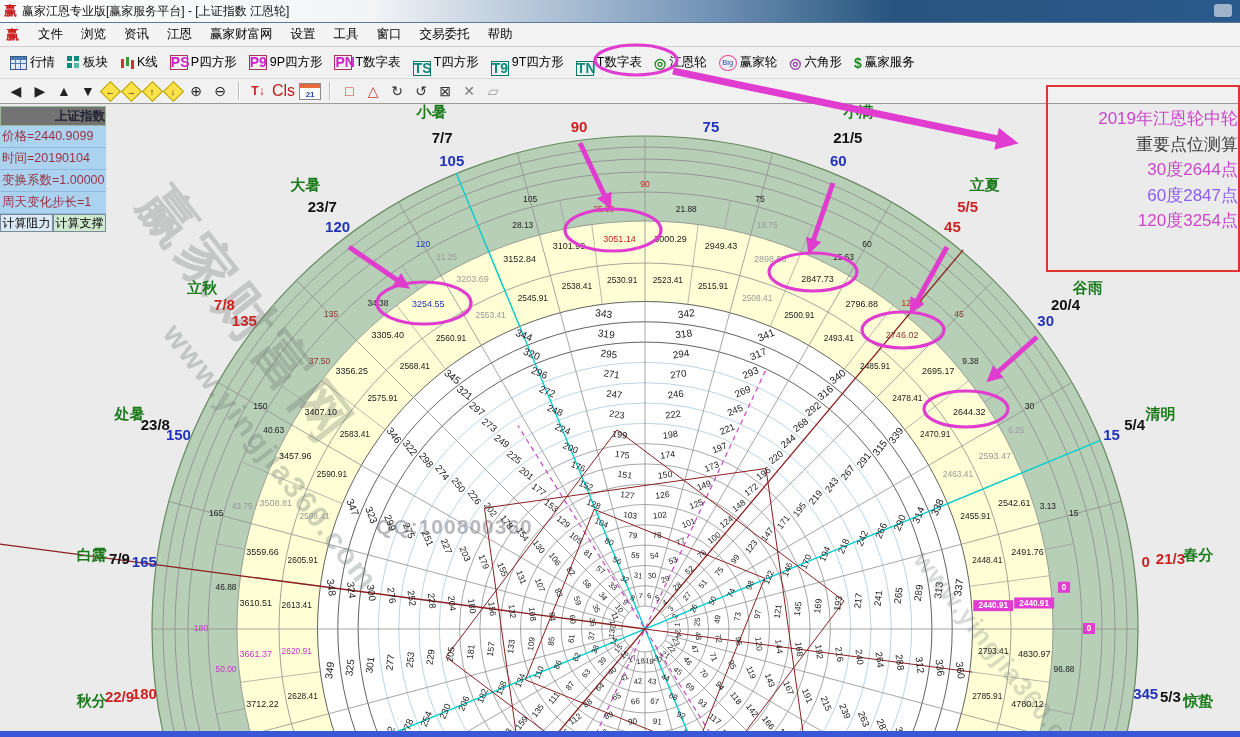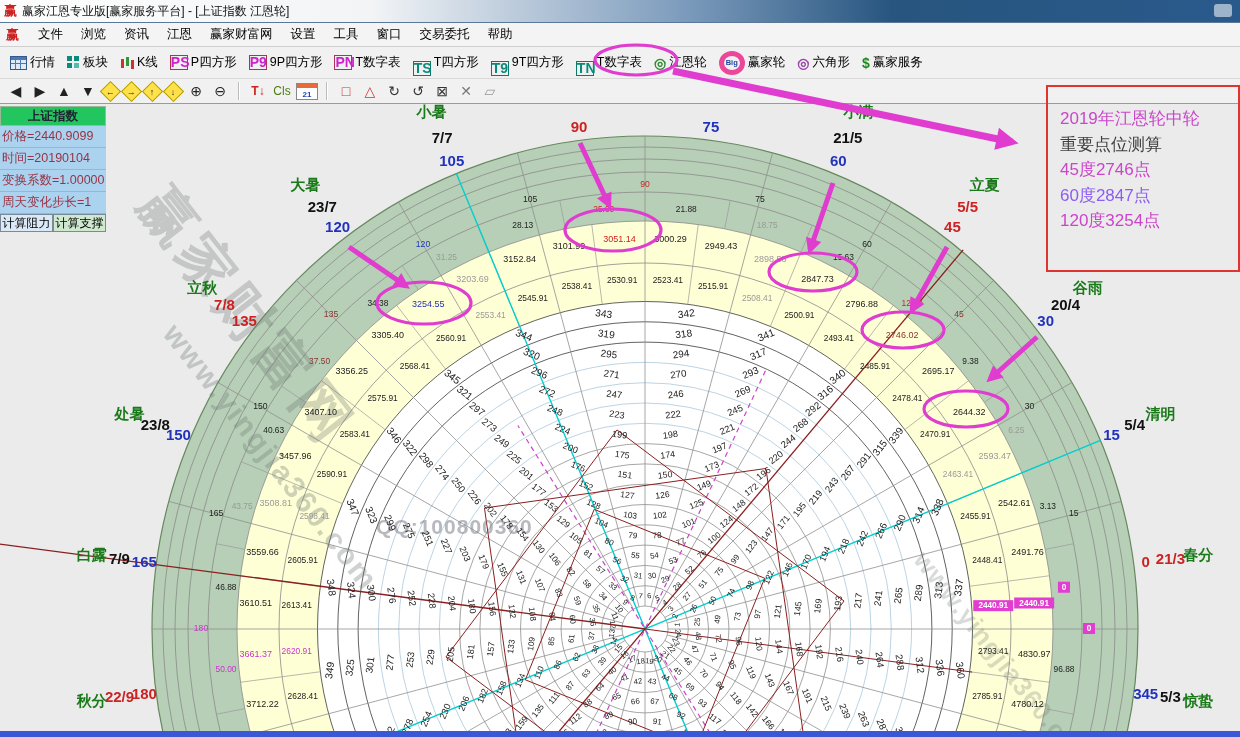--- a/index.html
+++ b/index.html
@@ -32,57 +32,57 @@
     background-image:linear-gradient(90deg,transparent 4px,#4a7ab5 4px 5px,transparent 5px 9px,#4a7ab5 9px 10px,transparent 10px),
       linear-gradient(#4a7ab5 0 3px,transparent 3px 6px,#4a7ab5 6px 7px,transparent 7px);}
   .icon-blocks{display:inline-block;position:relative;width:13px;height:13px;}
   .icon-blocks b{position:absolute;left:0;top:0;width:5px;height:5px;background:#0a8a7a;
     box-shadow:7px 0 0 #0a8a7a,0 7px 0 #0a8a7a,7px 7px 0 #55bbaa;}
   .icon-candle{display:inline-block;position:relative;width:14px;height:13px;}
   .icon-candle b{position:absolute;left:1px;top:3px;width:3px;height:9px;background:#cc3333;
     box-shadow:5px -2px 0 #2f9a2f,10px 1px 0 #cc3333;}
   .icon-target{color:#2f8a2f;font-size:14px;font-weight:bold;line-height:14px;}
   .icon-big{display:inline-block;width:16px;height:14px;line-height:14px;border-radius:50%;
-    border:5px solid #ec4899;color:#2244aa;font-size:7.5px;font-weight:bold;text-align:center;}
+    border:1px solid #ec4899;color:#2244aa;font-size:7.5px;font-weight:normal;text-align:center;}
   .icon-hex{color:#9944aa;font-size:14px;font-weight:bold;line-height:14px;}
   .icon-dollar{color:#1a8a1a;font-size:14px;font-weight:bold;line-height:14px;}
 
   #toolbar-draw{height:24px;background:#f1f1f1;display:flex;align-items:center;
     border-bottom:1px solid #9a9a9a;font-size:14px;padding-left:4px;}
   .tb2-item{display:inline-flex;align-items:center;justify-content:center;min-width:20px;height:20px;
     margin:0 2px;color:#222;cursor:default;}
   .tb2-sep{width:1px;height:18px;background:#bbb;margin:0 6px;border-right:1px solid #fff;}
   .tb2-diamond{width:13px;height:13px;transform:rotate(45deg);background:#ffe14a;border:1px solid #b09a00;
     display:inline-flex;align-items:center;justify-content:center;margin:0 3px;}
   .tb2-diamond span{transform:rotate(-45deg);font-size:9px;font-weight:bold;color:#222;}
   .ticon{color:#cc2222;font-weight:bold;font-size:12px;}
-  .clstext{font-size:12px;color:#4d7c0f;}
+  .clstext{font-size:16px;color:#b91c1c;}
   .cal{width:16px;height:15px;border:1px solid #888;background:linear-gradient(#e86a3a 0 4px,#fff 4px);
     font-size:8px;color:#2244aa;display:inline-flex;align-items:flex-end;justify-content:center;font-weight:bold;}
 
   
   #canvas{position:relative;width:1240px;height:631px;background:#ebebeb;overflow:hidden;}
   #wheel{position:absolute;left:0;top:0;}
   svg{font-family:"Liberation Sans",sans-serif;}
 
   
   #info-panel{position:absolute;left:0;top:2px;width:106px;font-size:12.5px;z-index:20;}
-  #info-panel .hdr{background:#22c55e;border:1px solid #9ab89a;text-align:center;
+  #info-panel .hdr{background:#737373;border:1px solid #9ab89a;text-align:right;
     font-weight:bold;color:#223;height:18px;line-height:18px;}
   #info-panel .row{background:#abd3f0;border-bottom:1px solid #8fb8dc;color:#993344;
     height:21px;line-height:21px;padding-left:2px;white-space:nowrap;overflow:hidden;}
   #info-panel .btns{display:flex;}
   #info-panel .btns div{width:53px;height:16px;line-height:16px;text-align:center;
     font-size:12px;border:1px solid #7a8a9a;cursor:pointer;}
   .btn-resist{background:#dbe9f7;}
   .btn-support{background:#cfe9cf;}
 
   
   #anno-box{position:absolute;border:2px solid #e23333;z-index:40;background:transparent;}
-  #anno-box .ln{font-size:17px;line-height:25.5px;color:#cc44cc;padding-left:12px;white-space:nowrap;}
+  #anno-box .ln{font-size:17px;line-height:25.5px;color:#cc44cc;padding-left:12px;white-space:nowrap;text-align:right;}
   #anno-box .pad{height:19px;}
 
   #overlay{position:absolute;left:0;top:0;z-index:50;pointer-events:none;}
   #bottomstrip{position:absolute;left:0;bottom:0;width:1240px;height:6px;background:#3a57d8;z-index:60;}
 </style>
 </head>
 <body>
 
 <div id="app">
   <div id="titlebar">
@@ -751,21 +751,21 @@
           <text x="1198.2262326465861" y="597.8336152587889" text-anchor="middle" dominant-baseline="middle" font-size="15" fill="#1a7a1a" font-weight="bold">惊蛰</text>
         </g>
       </svg>
     </div>
 
   <div id="bottomstrip"></div>
 <div id="anno-box" style="left: 1046px; top: 85px; width: 190px; height: 183px; border-color: rgb(226, 51, 51);">
       <div class="pad"></div>
       <div class="ln" style="color: rgb(204, 68, 204);">2019年江恩轮中轮</div>
       <div class="ln" style="color: #404040; padding-left: 12px;">重要点位测算</div>
-      <div class="ln" style="color: rgb(204, 68, 204);">45度2746点</div>
+      <div class="ln" style="color: rgb(204, 68, 204);">30度2644点</div>
       <div class="ln" style="color: #8b5cf6;">60度2847点</div>
       <div class="ln" style="color: rgb(204, 68, 204);">120度3254点</div>
     </div>
     <svg id="overlay" width="1240" height="737" viewBox="0 0 1240 737">
       <defs>
         <marker id="ah" viewBox="0 0 10 10" refX="7" refY="5" markerWidth="3.6" markerHeight="3.2" orient="auto" markerUnits="strokeWidth">
           <path d="M0,0 L10,5 L0,10 z" fill="#e03ccf"></path>
         </marker>
       </defs>
       <ellipse cx="636" cy="60" rx="41" ry="15" fill="none" stroke="#e03ccf" stroke-width="3.2"></ellipse>

